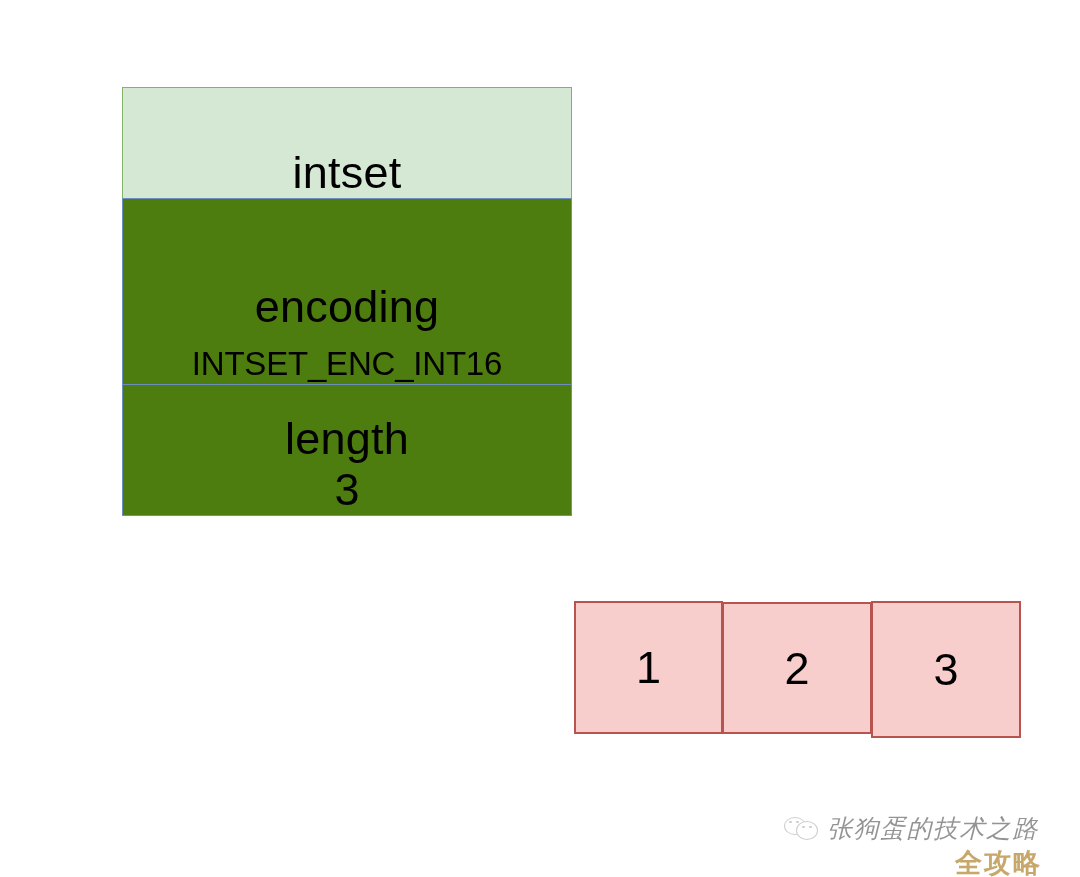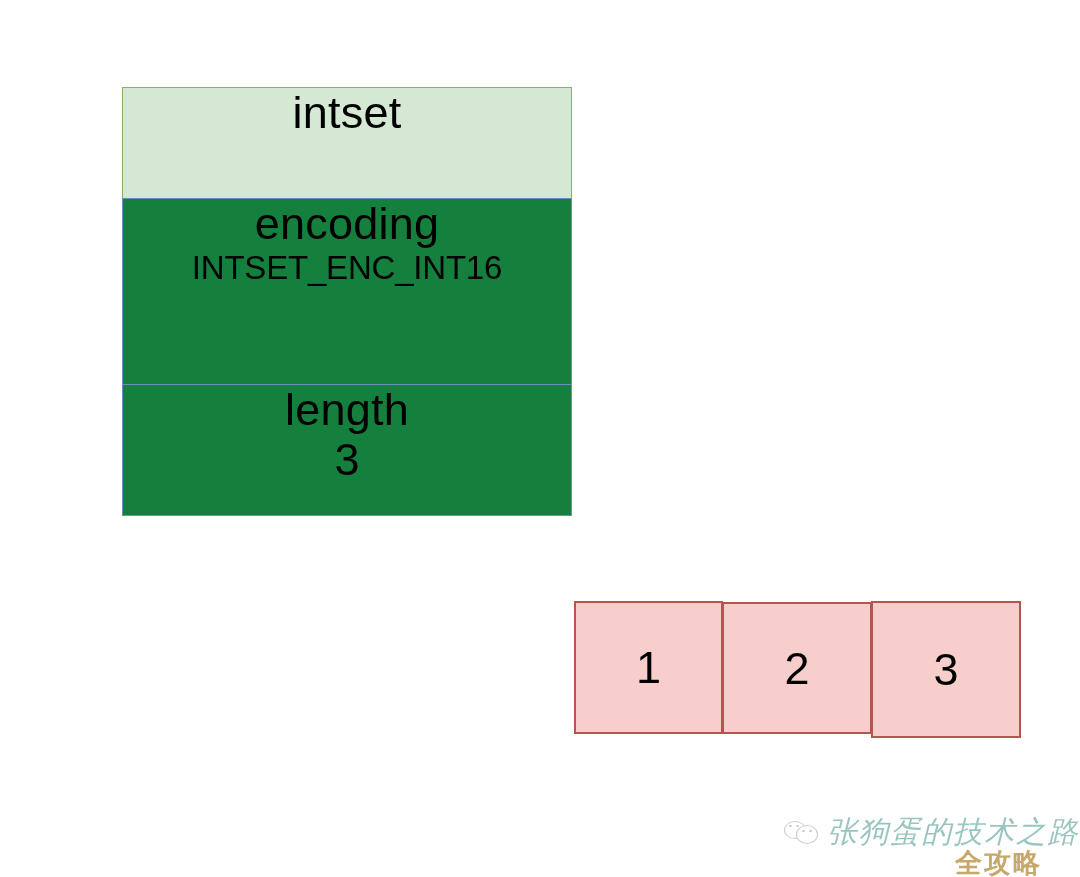--- a/index.html
+++ b/index.html
@@ -33,34 +33,34 @@
   }
 
   .row {
     position: absolute;
     left: 0;
     width: 450px;
     box-sizing: border-box;
     display: flex;
     flex-direction: column;
     align-items: center;
-    justify-content: flex-start;
+    justify-content: flex-end;
     text-align: center;
     color: #000000;
   }
 
   .row-header {
     top: 0;
     height: 112px;
     background: #d5e8d4;
     border: 1.6px solid #82b366;
   }
 
   .row-field {
-    background: #15803d;
+    background: #4d7c0f;
     border: 1.6px solid #6c8ebf;
   }
 
   .row-encoding {
     top: 111px;
     height: 187px;
   }
 
   .row-length {
     top: 297px;
@@ -77,20 +77,21 @@
     line-height: 1.12;
     letter-spacing: 0.2px;
     font-weight: 400;
   }
 
   .field-sub {
     font-size: 33px;
     line-height: 1.18;
     font-weight: 400;
     letter-spacing: -0.2px;
+    margin-top: 13px;
   }
 
   .field-value {
     font-size: 45px;
     line-height: 1.12;
     font-weight: 400;
   }
 
   
   .array-cell {
@@ -147,22 +148,22 @@
     width: 2.6px; height: 2.6px;
     border-radius: 50%;
     background: #8a8a86;
   }
   .wechat-icon .d1 { left: 5px;  top: 6px; }
   .wechat-icon .d2 { left: 12px; top: 6px; }
   .wechat-icon .d3 { left: 18px; top: 11px; }
   .wechat-icon .d4 { left: 25px; top: 11px; }
 
   .watermark-text {
-    font-size: 30px;
-    color: #0f766e;
+    font-size: 25px;
+    color: #000000;
     font-style: italic;
     letter-spacing: 1.5px;
     white-space: nowrap;
     font-family: "Liberation Serif", serif;
   }
 
   .brand-mark {
     position: absolute;
     left: 955px;
     top: 845px;

